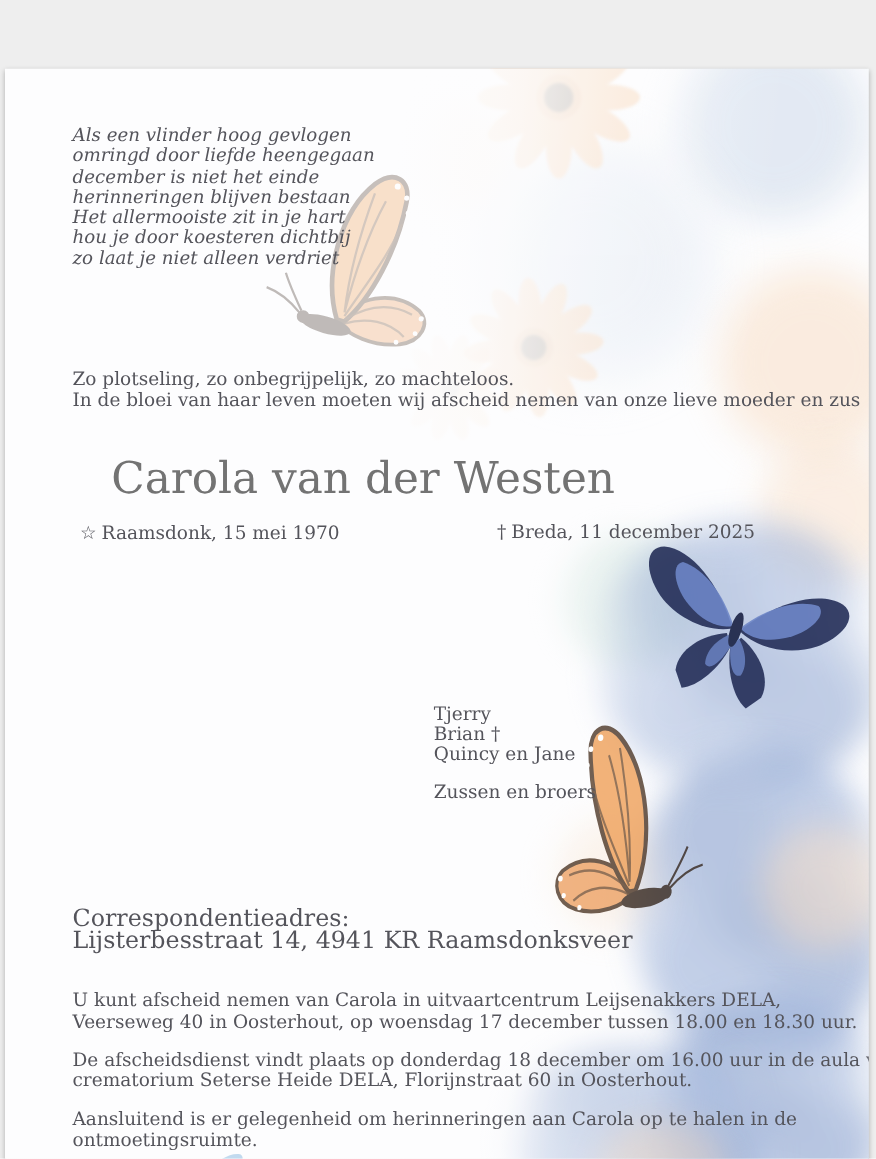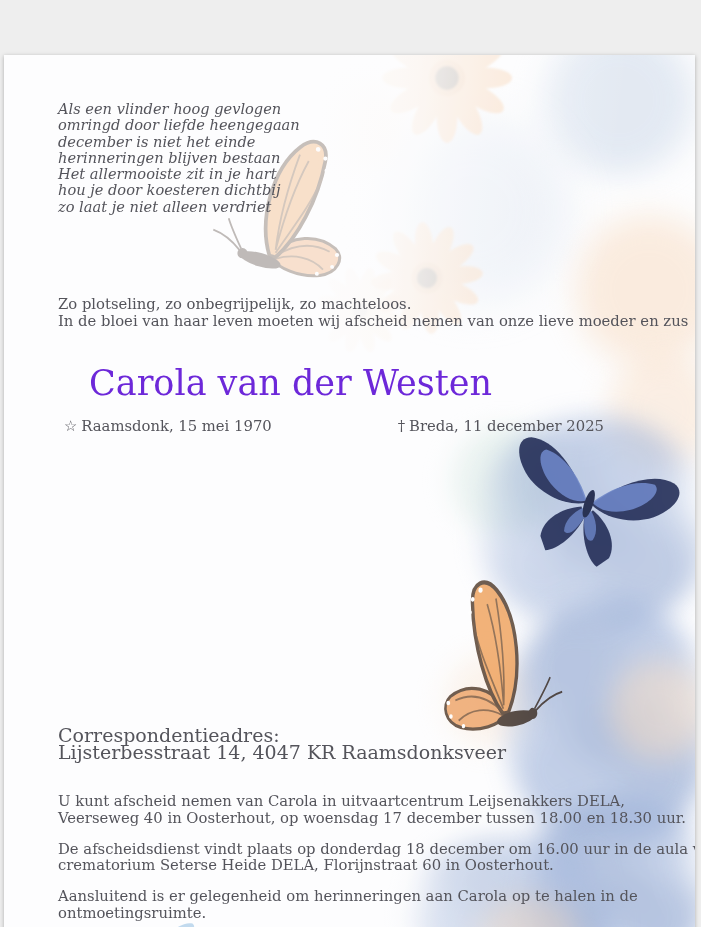--- a/index.html
+++ b/index.html
@@ -50,21 +50,21 @@
   .bf-faded{left:201px;top:81px;width:150px;height:150px;opacity:.3;transform:rotate(2deg);}
   .bf-ulysses{left:494px;top:391px;width:180px;height:120px;opacity:.85;transform:rotate(18deg);}
   .bf-monarch{left:434px;top:525px;width:135px;height:165px;opacity:.78;transform:scaleX(-1) rotate(-6deg);}
   .bf-small{left:112px;top:865px;width:82px;height:52px;opacity:.6;transform:rotate(-8deg);}
 
   
   .txt{position:absolute;color:#54545b;white-space:nowrap;}
   .poem{left:54px;top:46px;font-style:italic;font-size:14.6px;line-height:16.3px;}
   .intro{left:54px;top:241px;font-size:14.8px;line-height:16.9px;}
   .name{left:0;top:308px;width:573px;text-align:center;font-size:35px;line-height:40px;
-        color:#6d28d9;font-weight:normal;margin:0;white-space:nowrap;position:absolute;
+        color:#737373;font-weight:normal;margin:0;white-space:nowrap;position:absolute;
         font-family:"DejaVu Serif", serif;}
   .dates{left:0;top:362px;width:658px;display:flex;justify-content:space-between;
          padding:0 58px 0 60px;box-sizing:border-box;font-size:14.8px;}
   .dates .sym{margin-right:4px;}
   .family{left:343px;top:509px;font-size:14.8px;line-height:16px;}
   .family .gap{height:14px;}
   .corr{left:54px;top:672px;font-size:19px;line-height:16.8px;}
   .service{left:54px;top:738px;font-size:14.8px;line-height:16.8px;}
   .service .par{margin-bottom:14px;}
 </style>
@@ -224,24 +224,31 @@
 
     <div class="txt dates">
       <div>
         <span class="sym">☆</span><span>Raamsdonk, 15 mei 1970</span>
       </div>
       <div>
         <span class="sym">†</span><span>Breda, 11 december 2025</span>
       </div>
     </div>
 
+    <div class="txt family">
+      <div>Tjerry</div>
+      <div>Brian †</div>
+      <div>Quincy en Jane</div>
+      <div class="gap"></div>
+      <div>Zussen en broers</div>
+    </div>
 
     <div class="txt corr">
       <div>Correspondentieadres:</div>
-      <div>Lijsterbesstraat 14, 4047 KR Raamsdonksveer</div>
+      <div>Lijsterbesstraat 14, 4941 KR Raamsdonksveer</div>
     </div>
 
     <div class="txt service">
       <div class="par">
         <div>U kunt afscheid nemen van Carola in uitvaartcentrum Leijsenakkers DELA,</div>
         <div>Veerseweg 40 in Oosterhout, op woensdag 17 december tussen 18.00 en 18.30 uur.</div>
       </div>
       <div class="par">
         <div>De afscheidsdienst vindt plaats op donderdag 18 december om 16.00 uur in de aula van</div>
         <div>crematorium Seterse Heide DELA, Florijnstraat 60 in Oosterhout.</div>

